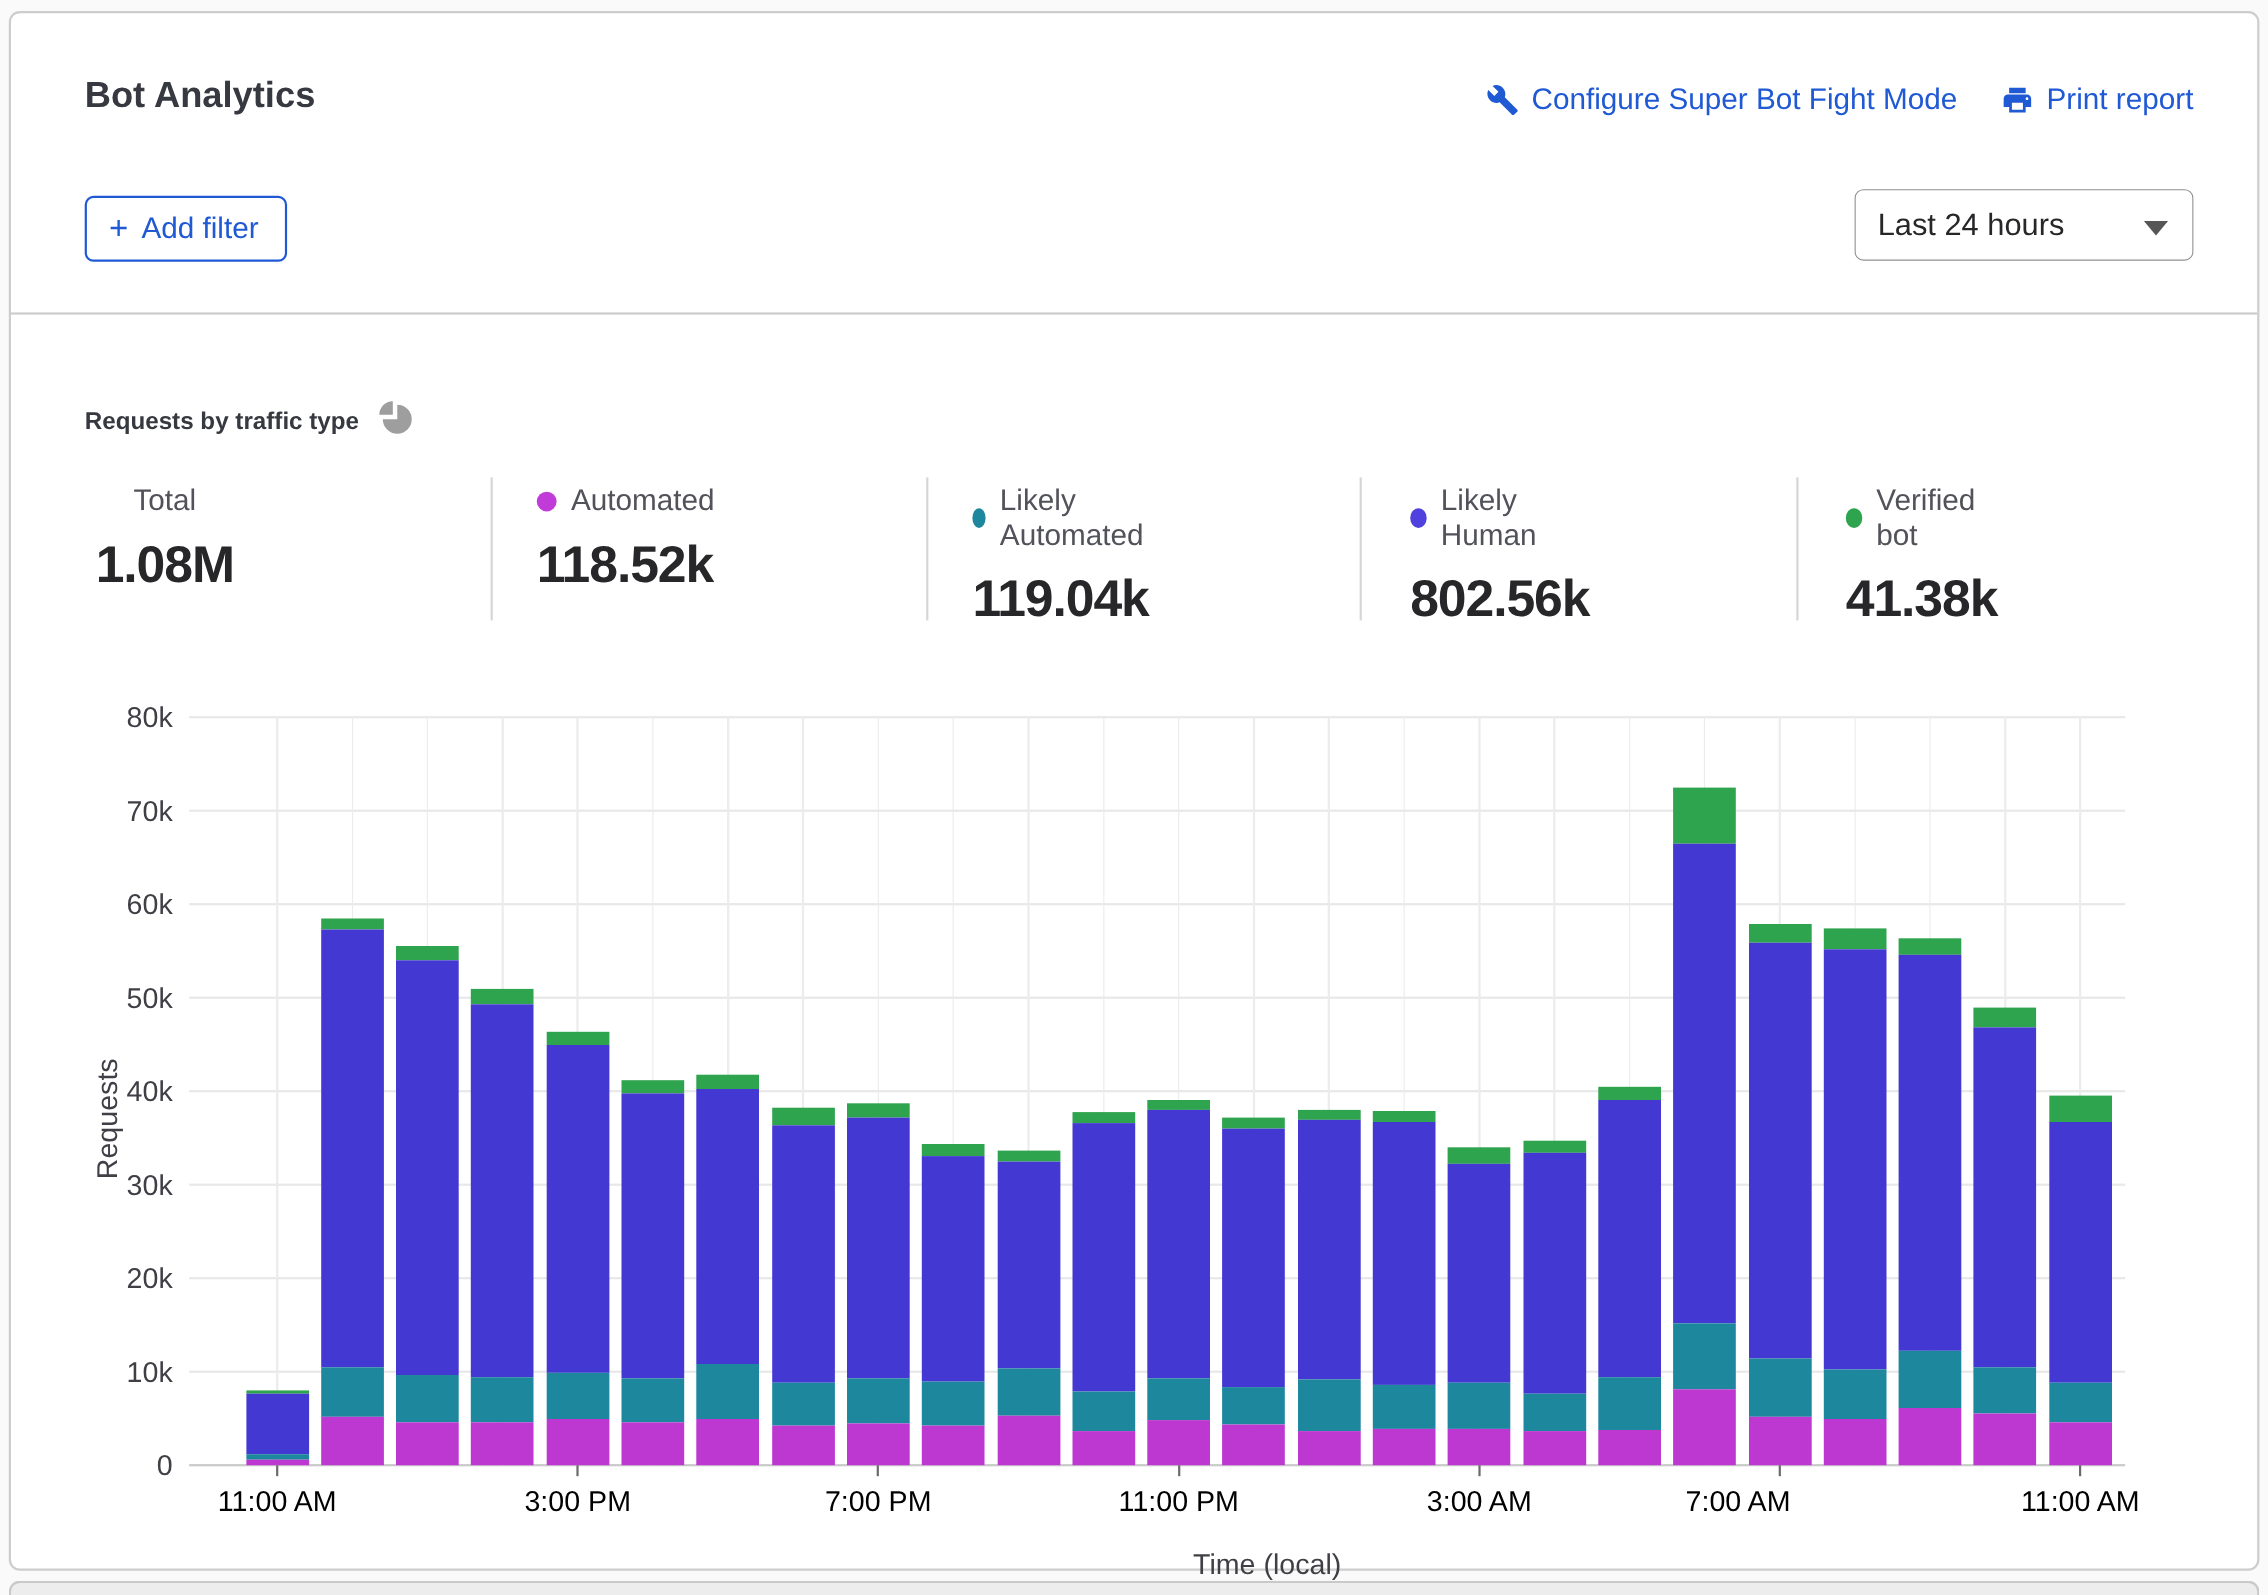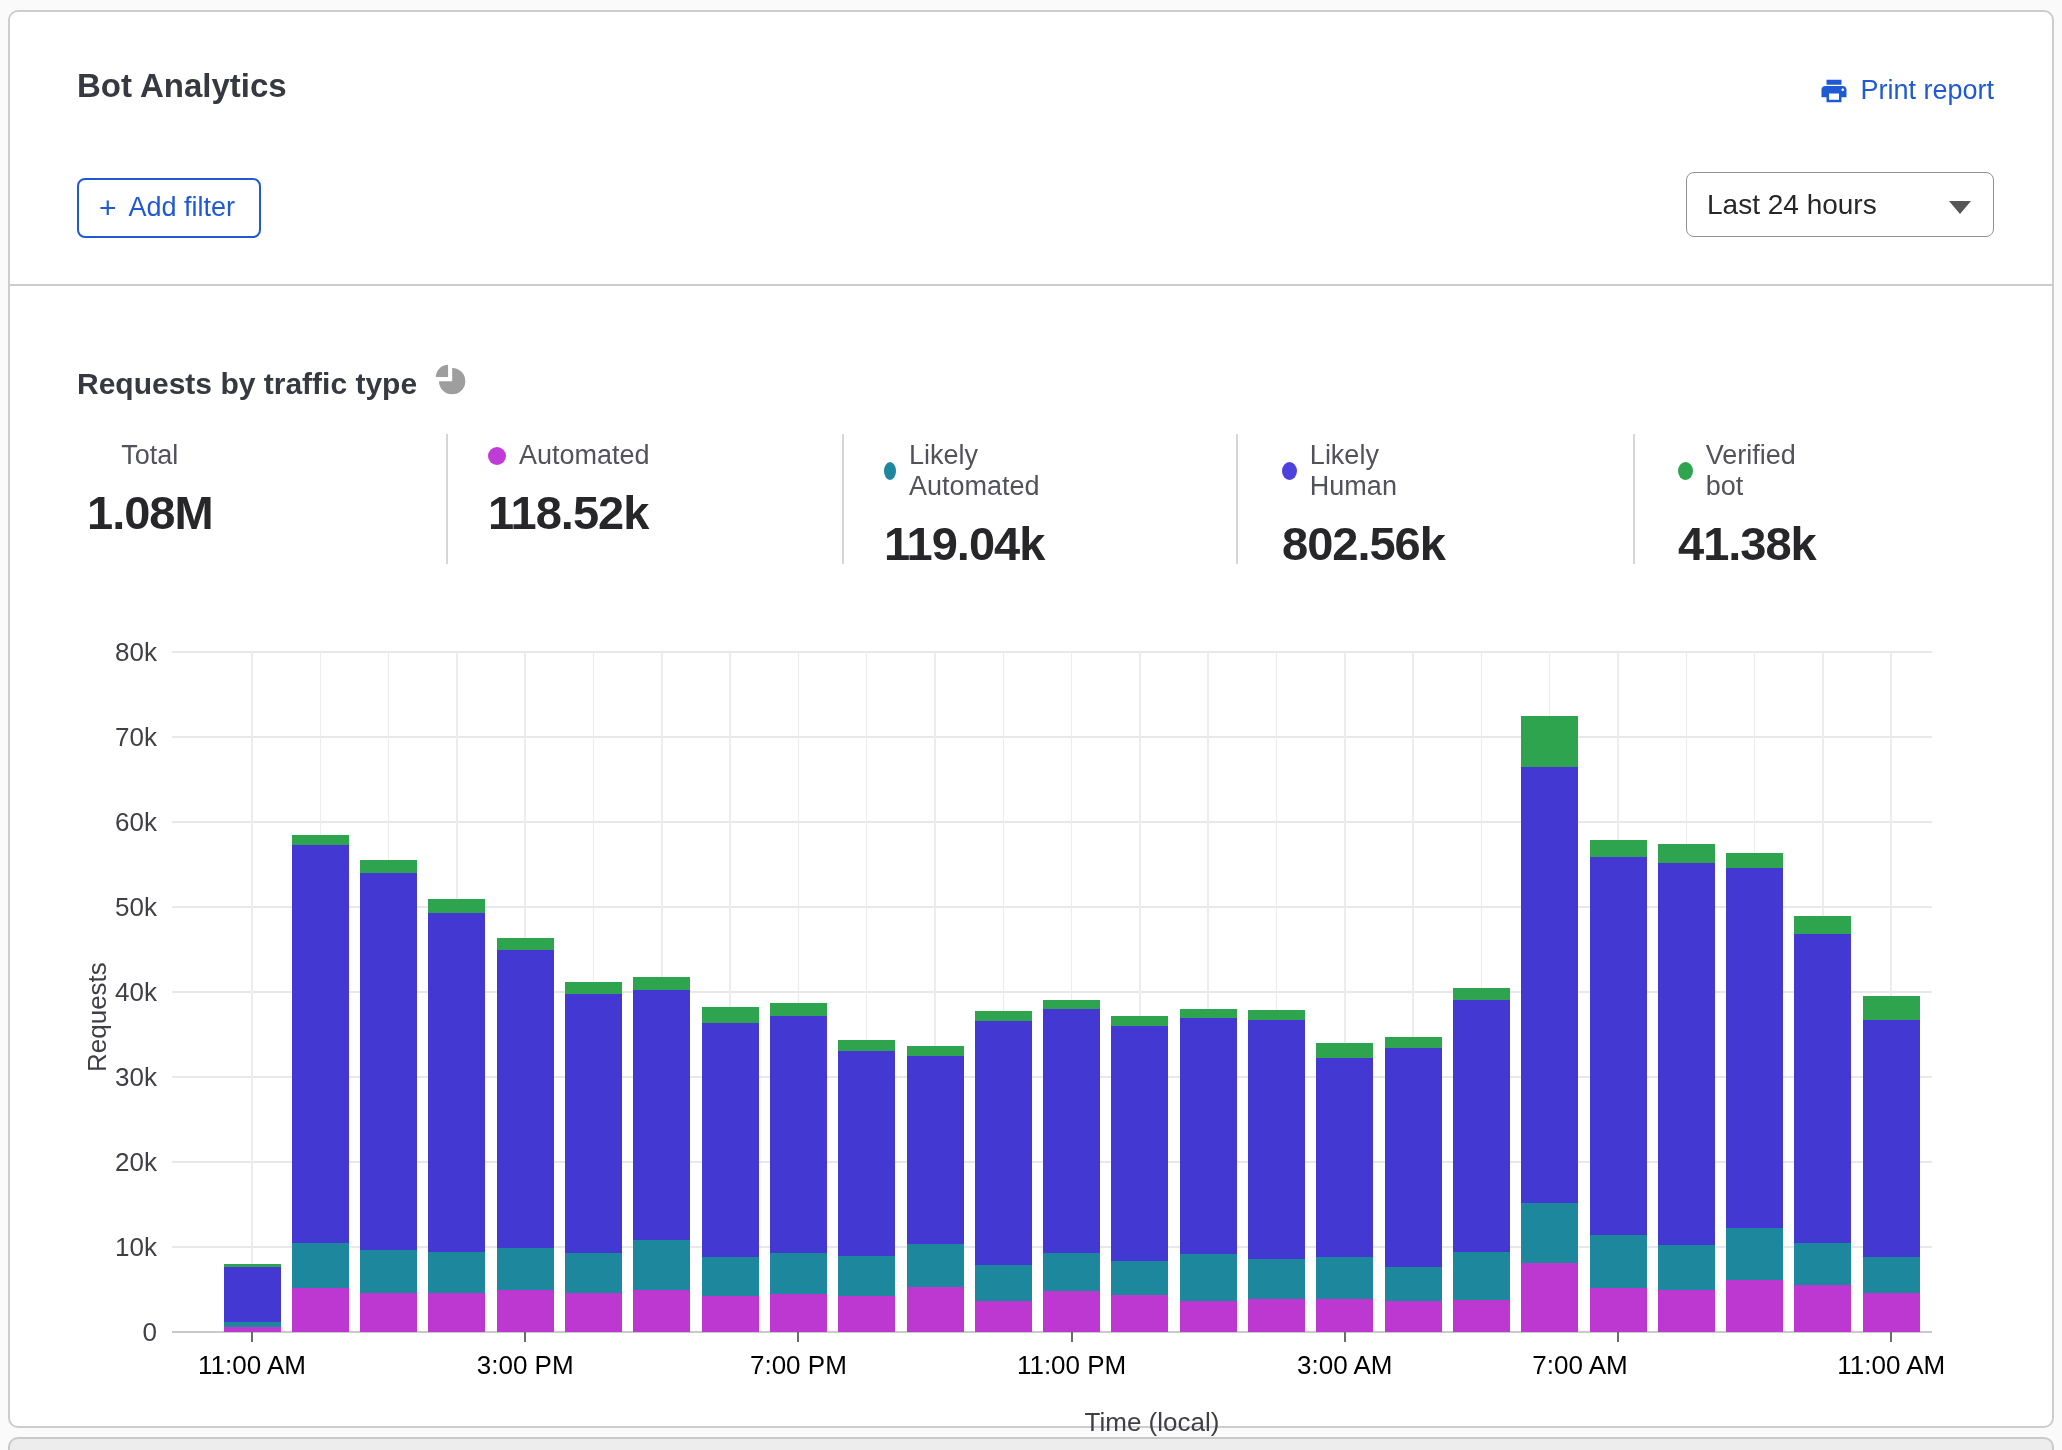--- a/index.html
+++ b/index.html
@@ -8,21 +8,21 @@
   .next-card { position:absolute; left:8px; top:1437px; width:2046px; height:13px; background:#ededed; border:2px solid #c9c9c9; border-bottom:none; border-radius:10px 10px 0 0; }
   .page-title { position:absolute; left:67px; top:55px; font-size:33px; font-weight:700; color:#36393f; }
   .header-links { position:absolute; right:58px; top:63px; display:flex; gap:40px; align-items:center; }
   .hlink { display:flex; align-items:center; gap:11px; color:#2059d4; font-size:27px; cursor:pointer; }
   .hlink svg { display:block; }
   .add-filter { position:absolute; left:67px; top:166px; display:flex; align-items:center; gap:12px; border:2px solid #2059d4; border-radius:8px; background:#fff; color:#2059d4; font-size:27px; padding:12px 24px 13px 20px; cursor:pointer; }
   .add-filter .plus { font-size:30px; font-weight:400; line-height:27px; }
   .dropdown { position:absolute; right:58px; top:160px; width:308px; height:65px; border:1px solid #919191; border-radius:8px; background:#fff; display:flex; align-items:center; padding:0 20px; font-size:28px; color:#27272a; cursor:pointer; }
   .chevron { position:absolute; right:22px; top:28px; width:0; height:0; border-left:11px solid transparent; border-right:11px solid transparent; border-top:13px solid #565656; }
   .divider { position:absolute; left:0; top:272px; width:100%; height:1.5px; background:#ccc; }
-  .section-title { position:absolute; left:67px; top:349px; display:flex; align-items:center; gap:15px; font-size:30px; font-weight:700; color:#36393f; }
+  .section-title { position:absolute; left:67px; top:349px; display:flex; align-items:center; gap:15px; font-size:22px; font-weight:700; color:#36393f; }
   .stats-row { position:absolute; left:0; top:0; }
   .stat { position:absolute; top:428px; }
   .stat-label { display:flex; align-items:center; gap:13px; font-size:27px; color:#52525b;justify-content:center; }
   .dot { width:18px; height:18px; border-radius:50%; }
   .stat-value { margin-top:14px; font-size:47px; font-weight:700; color:#27272a; letter-spacing:-1px; }
   .stat-divider { position:absolute; top:422px; width:1.5px; height:130px; background:#d6d6d6; }
   #plot { position:absolute; left:162px; top:640px; width:1760px; height:680px; }
   .gridline-h { position:absolute; left:0; width:100%; height:1.5px; background:#e8e8e8; }
   .gridline-h.base { background:#c9c9c9; }
   .gridline-v { position:absolute; top:0; height:100%; width:1.5px; background:#ececec; }
@@ -34,20 +34,28 @@
   .axis-label-y { position:absolute; left:72px; top:905px; width:36px; height:200px; font-size:26px; color:#3f3f46; writing-mode:vertical-rl; transform:rotate(180deg); text-align:center; }
   .axis-label-x { position:absolute; left:942px; top:1395px; width:400px; text-align:center; font-size:26px; color:#3f3f46; }
 </style>
 </head>
 <body>
 
 <div class="card">
   <div class="page-title">Bot Analytics</div>
 
   <div class="header-links">
+    <div class="hlink">
+      <span>
+        <svg width="30" height="30" viewBox="0 0 24 24" fill="#2059d4">
+            <path d="M22.7 19l-9.1-9.1c.9-2.3.4-5-1.5-6.9-2-2-5-2.4-7.4-1.3L9 6 6 9 1.6 4.7C.4 7.1.9 10.1 2.9 12.1c1.9 1.9 4.6 2.4 6.9 1.5l9.1 9.1c.4.4 1 .4 1.4 0l2.3-2.3c.5-.4.5-1.1.1-1.4z"></path>
+          </svg>
+      </span>
+      <span>Configure Super Bot Fight Mode</span>
+    </div>
     <div class="hlink">
       <span>
         <svg width="30" height="30" viewBox="0 0 24 24" fill="#2059d4">
             <path d="M19 8H5c-1.66 0-3 1.34-3 3v6h4v4h12v-4h4v-6c0-1.66-1.34-3-3-3zm-3 11H8v-5h8v5zm3-7c-.55 0-1-.45-1-1s.45-1 1-1 1 .45 1 1-.45 1-1 1zm-1-9H6v4h12V3z"></path>
           </svg>
       </span>
       <span>Print report</span>
     </div>
   </div>
 

